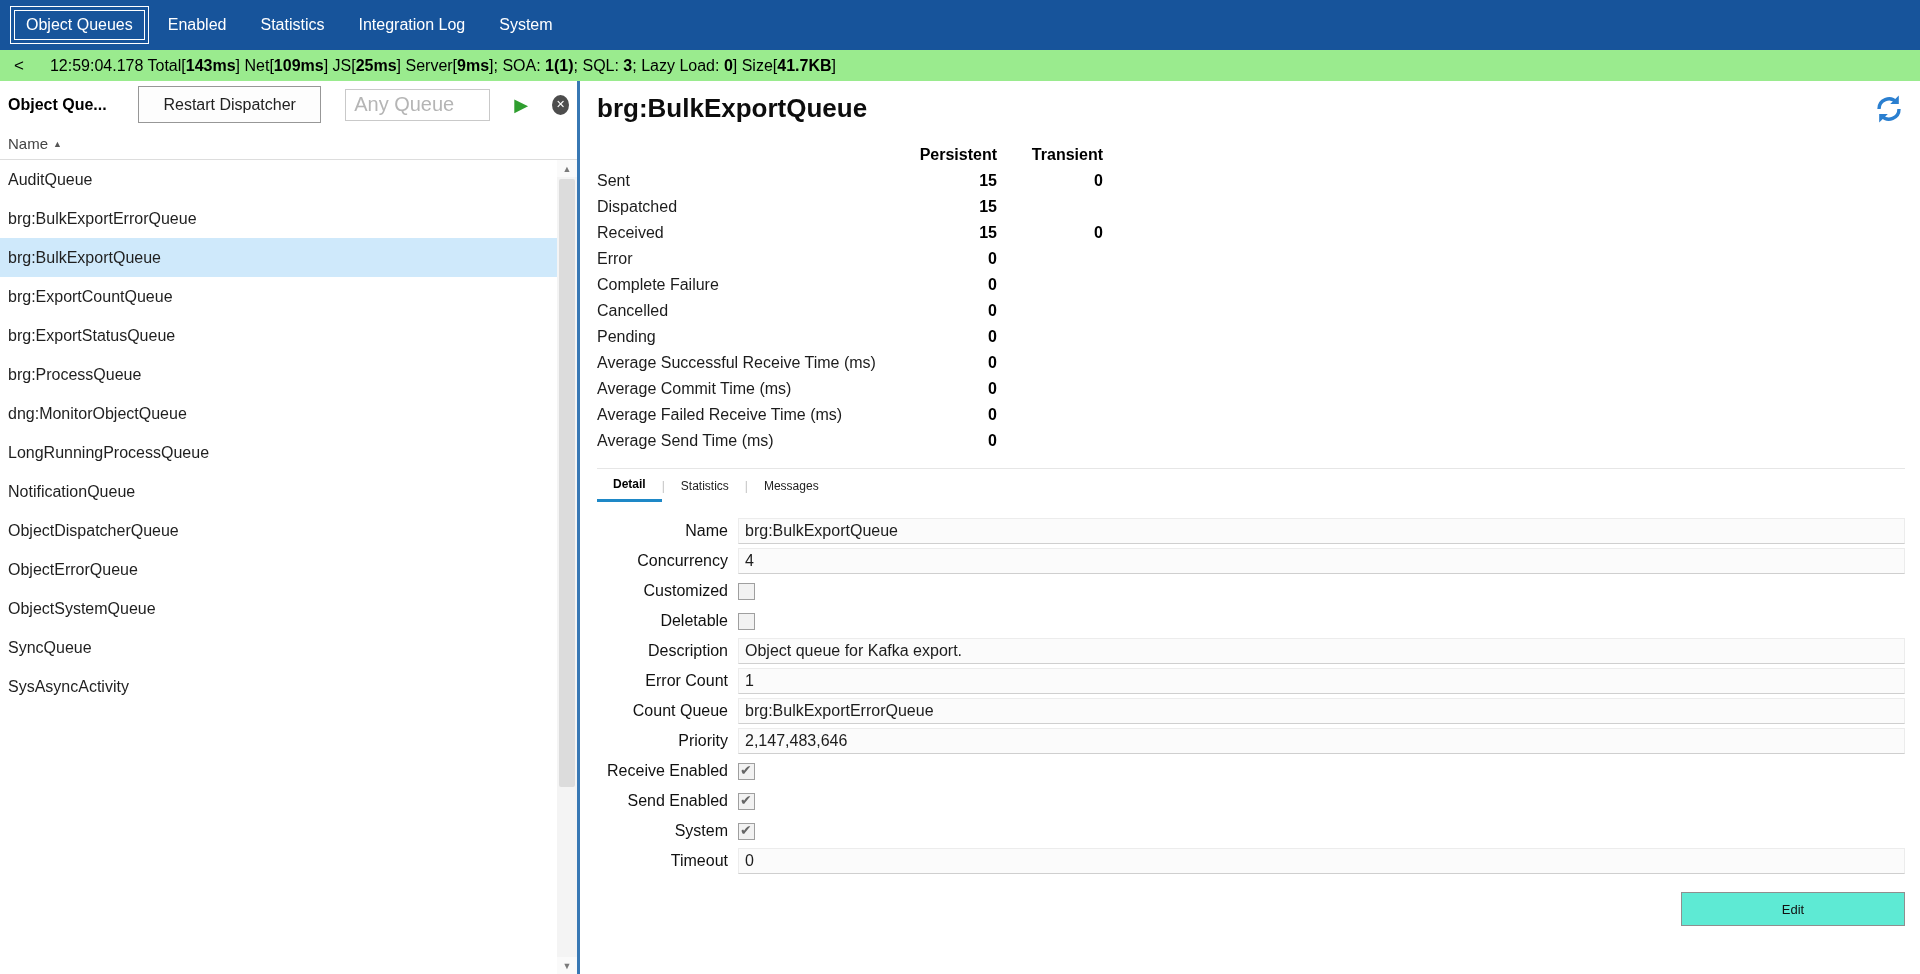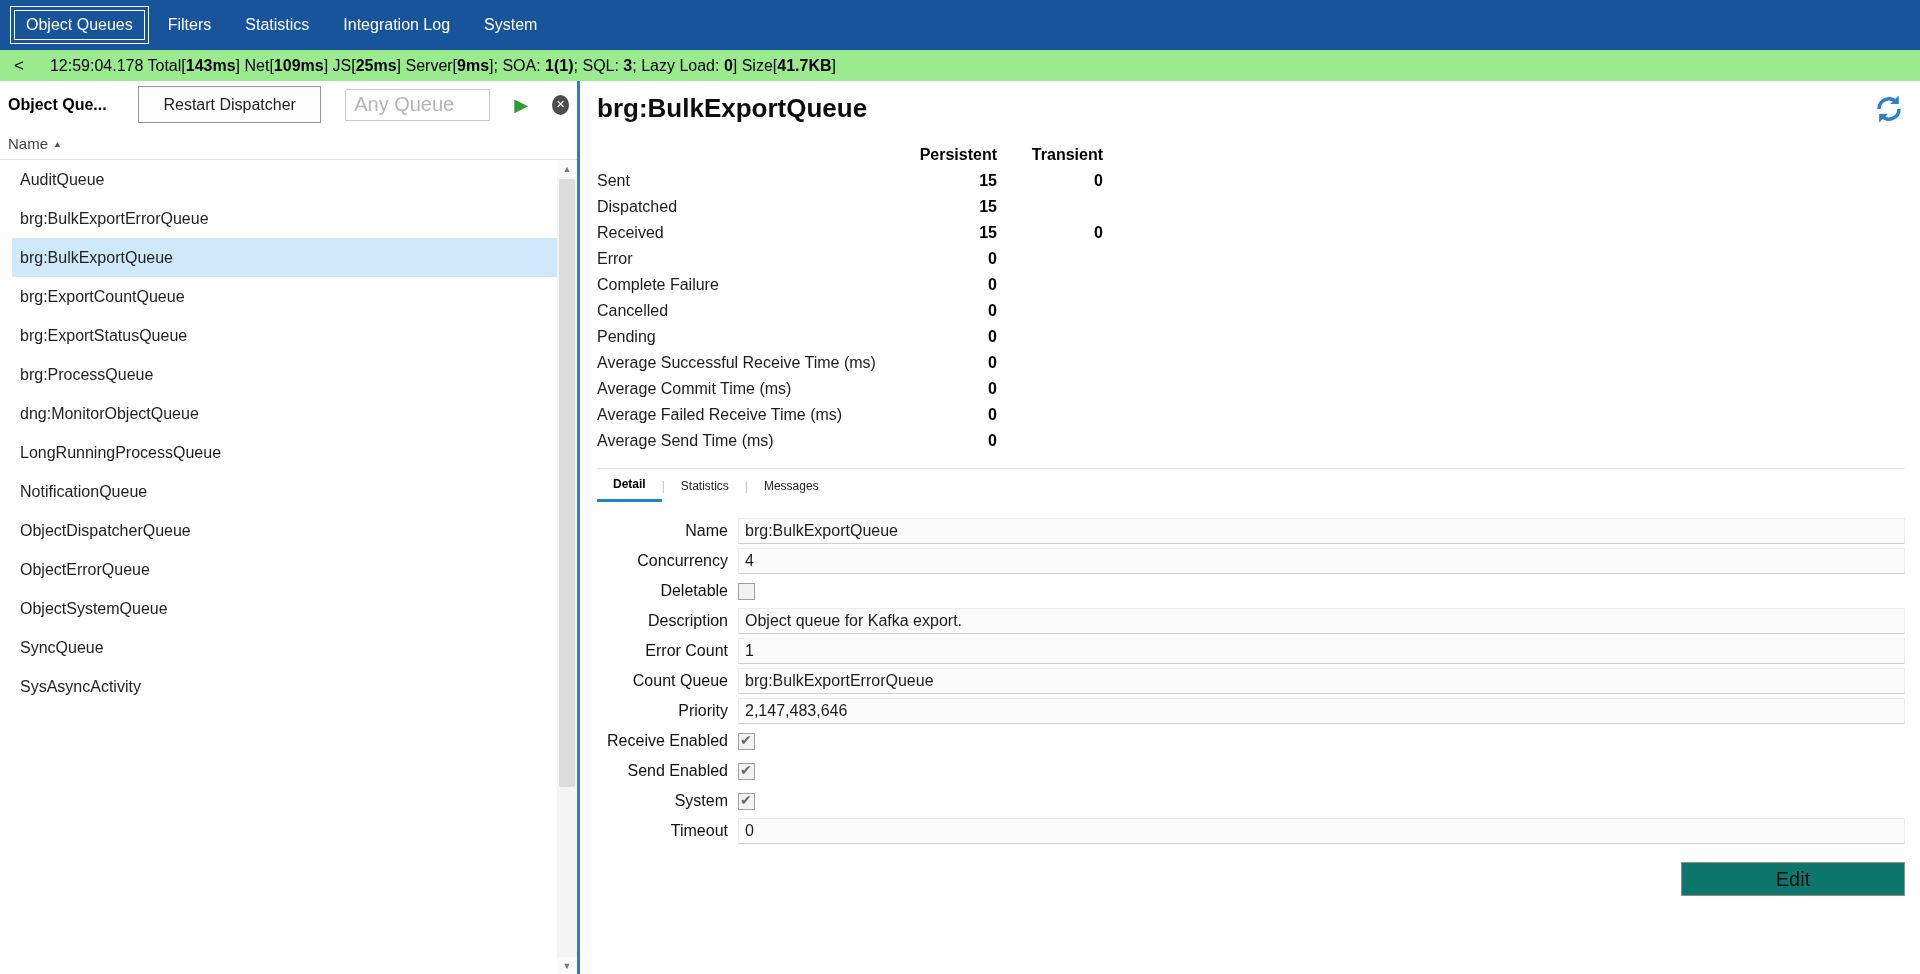--- a/index.html
+++ b/index.html
@@ -27,21 +27,21 @@
   .restart-btn { width:215px; height:37px; border:1px solid #979797; background:#fdfdfd; font-size:16px; color:#222;
     font-family:inherit; cursor:pointer; }
   .search-input { width:145px; height:32px; border:1px solid #c9c9c9; padding:0 8px; font-size:20px; color:#333; font-family:inherit; }
   .search-input::placeholder { color:#b5b5b5; }
   .play-icon { color:#2f9e2f; font-size:18px; line-height:1; cursor:pointer; }
   .clear-icon { width:20px; height:20px; border-radius:50%; background:#4d4d4d; color:#fff; font-size:11px;
     display:flex; align-items:center; justify-content:center; cursor:pointer; }
   .col-header { height:32px; display:flex; align-items:center; gap:5px; padding:0 8px; font-size:15px; color:#444;
     border-bottom:1px solid #ddd; cursor:pointer; }
   .sort-arrow { font-size:9px; color:#555; }
-  .queue-list { list-style:none; width:557px;padding-left:12px; }
+  .queue-list { list-style:none; width:557px; }
   .queue-item { height:39px; line-height:39px; padding:0 8px; font-size:16px; color:#1f1f1f; white-space:nowrap;
     overflow:hidden; cursor:pointer; }
   .queue-item.selected { background:#cfe9fb; }
 
   
   .scrollbar { position:absolute; top:79px; bottom:0; right:0; width:20px; background:#fafafa; }
   .sb-btn { height:17px; display:flex; align-items:center; justify-content:center; color:#7a7a7a; font-size:9px; cursor:pointer; }
   .sb-btn.down { position:absolute; bottom:0; left:0; right:0; }
   .sb-track { position:absolute; top:17px; bottom:17px; left:0; right:0; background:#f4f4f4; }
   .sb-thumb { position:absolute; top:2px; left:2px; right:2px; height:78%; background:#dcdcdc; border-radius:2px; }
@@ -64,31 +64,31 @@
 
   .form { margin-top:14px; }
   .form-row { display:flex; align-items:center; height:30px; }
   .form-label { width:131px; flex:none; text-align:right; margin-right:10px; font-size:16px; color:#111; white-space:nowrap; }
   .form-input { flex:1; height:26px; border:1px solid #ececec; border-bottom:1px solid #cfcfcf; background:#fbfbfb;
     font-size:16px; color:#1d1d1d; padding:0 6px; font-family:inherit; }
   .form-check { appearance:none; -webkit-appearance:none; width:17px; height:17px; border:1px solid #9f9f9f;
     background:#f2f2f2; position:relative; margin:0; cursor:pointer; }
   .form-check:checked::after { content:"\2714"; position:absolute; left:1px; top:-2px; font-size:14px; color:#666; }
   .form-footer { margin-top:16px; display:flex; justify-content:flex-end; }
-  .edit-btn { width:224px; height:34px; border:1px solid #8f8f8f; background:#0f766e; font-size:20px; color:#111;
+  .edit-btn { width:224px; height:34px; border:1px solid #8f8f8f; background:#5eead4; font-size:13px; color:#111;
     font-family:inherit; cursor:pointer; }
 </style>
 </head>
 <body>
 
 <div class="app">
 
   <nav class="topnav">
     <div class="nav-tab active">Object Queues</div>
-    <div class="nav-tab">Filters</div>
+    <div class="nav-tab">Enabled</div>
     <div class="nav-tab">Statistics</div>
     <div class="nav-tab">Integration Log</div>
     <div class="nav-tab">System</div>
   </nav>
 
   <div class="perfbar">
     <span class="perf-back">&lt;</span>
     <span class="seg">12:59:04.178 Total[</span>
       <span class="seg bold">143ms</span>
       <span class="seg">] Net[</span>
@@ -224,20 +224,24 @@
       <div class="form">
         <div class="form-row">
           <label class="form-label">Name</label>
           <input class="form-input" type="text" value="brg:BulkExportQueue" style="">
         </div>
         <div class="form-row">
           <label class="form-label">Concurrency</label>
           <input class="form-input" type="text" value="4" style="">
         </div>
         <div class="form-row">
+          <label class="form-label">Customized</label>
+          <input class="form-check" type="checkbox" style="">
+        </div>
+        <div class="form-row">
           <label class="form-label">Deletable</label>
           <input class="form-check" type="checkbox" style="">
         </div>
         <div class="form-row">
           <label class="form-label">Description</label>
           <input class="form-input" type="text" value="Object queue for Kafka export." style="">
         </div>
         <div class="form-row">
           <label class="form-label">Error Count</label>
           <input class="form-input" type="text" value="1" style="">

